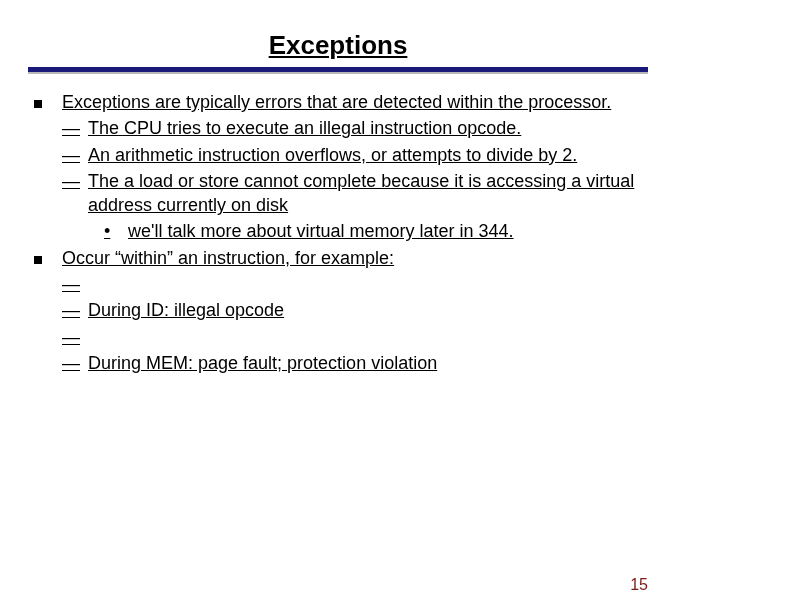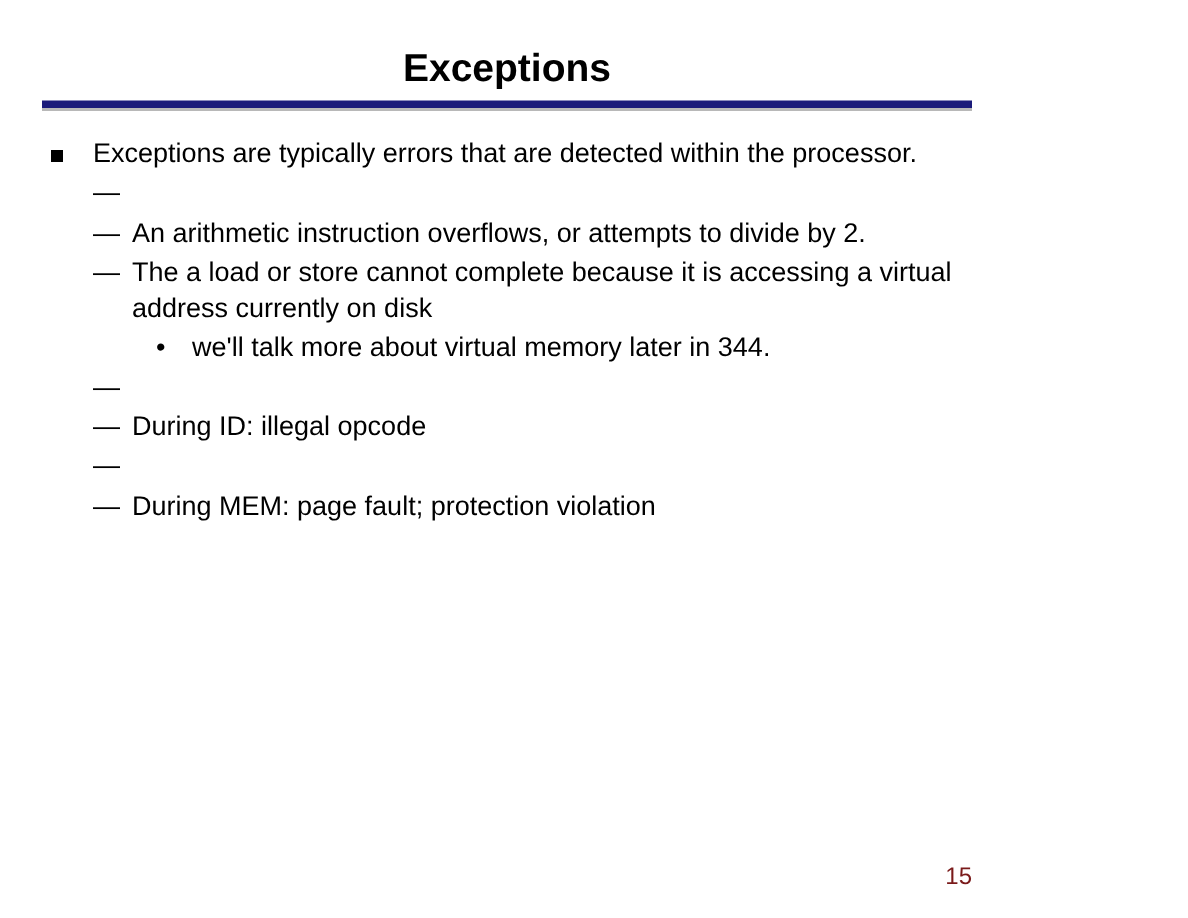--- a/index.html
+++ b/index.html
@@ -10,20 +10,21 @@
     background: #ffffff;
     font-family: "Verdana", "Geneva", sans-serif;
     color: #000000;
     position: relative;
   }
   .slide {
     width: 676px;
     height: 612px;
     position: relative;
     box-sizing: border-box;
+    text-decoration: underline;
   }
   .title {
     text-align: center;
     font-weight: bold;
     font-size: 26px;
     padding-top: 30px;
     padding-bottom: 6px;
     font-family: "Trebuchet MS", "Verdana", sans-serif;
   }
   .rule-wrap {
@@ -100,37 +101,42 @@
 
   <div class="content">
 
     <div class="lvl1">
       <span class="bullet"><span class="square"></span></span>
       <span>Exceptions are typically errors that are detected within the processor.</span>
     </div>
 
     <div class="lvl2">
       <span class="bullet">—</span>
+      <span>The CPU tries to execute an illegal instruction opcode.</span>
     </div>
 
     <div class="lvl2">
       <span class="bullet">—</span>
       <span>An arithmetic instruction overflows, or attempts to divide by 2.</span>
     </div>
 
     <div class="lvl2">
       <span class="bullet">—</span>
       <span>The a load or store cannot complete because it is accessing a virtual address currently on disk</span>
     </div>
 
     <div class="lvl3">
       <span class="bullet">•</span>
       <span>we'll talk more about virtual memory later in 344.</span>
     </div>
 
+    <div class="lvl1">
+      <span class="bullet"><span class="square"></span></span>
+      <span>Occur “within” an instruction, for example:</span>
+    </div>
 
     <div class="lvl2">
       <span class="bullet">—</span>
     </div>
 
     <div class="lvl2">
       <span class="bullet">—</span>
       <span>During ID: illegal opcode</span>
     </div>
 

